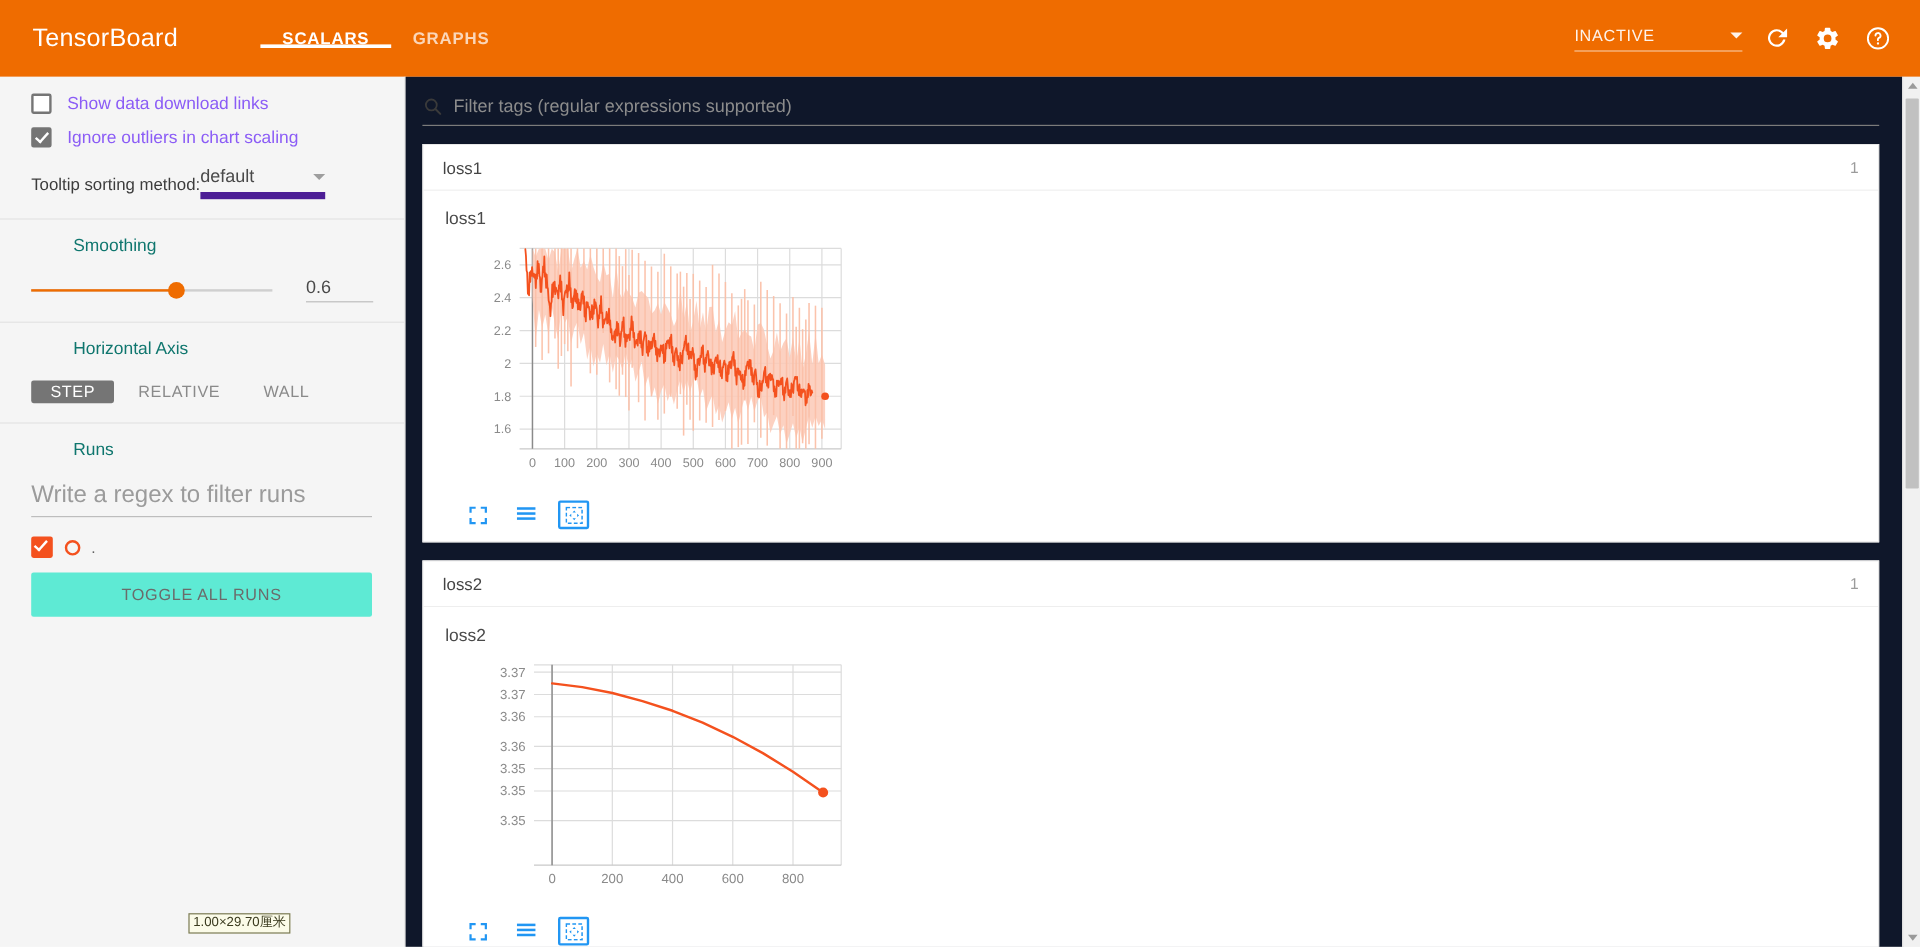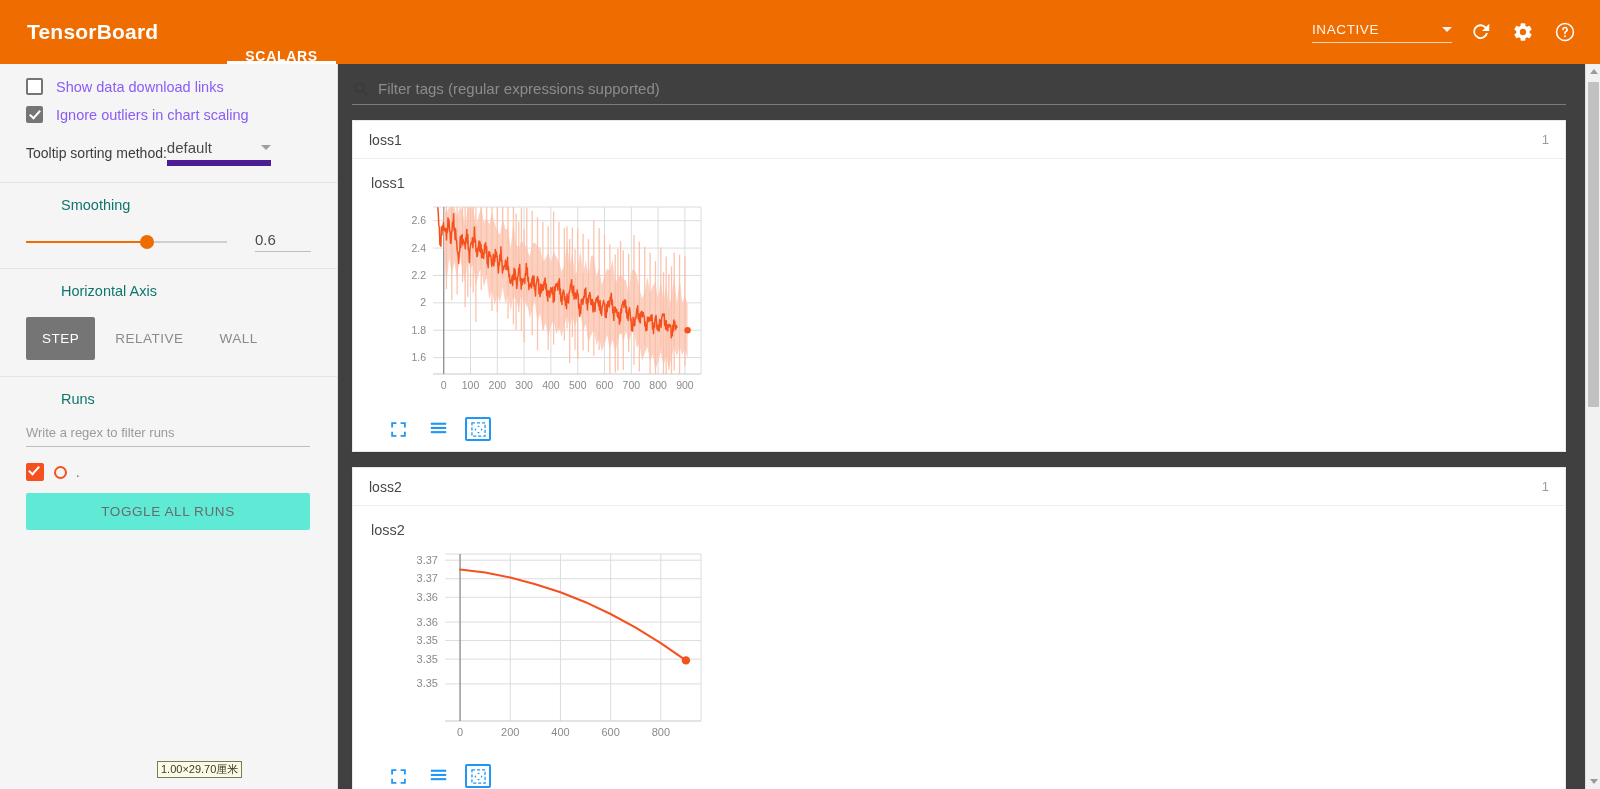--- a/index.html
+++ b/index.html
@@ -15,25 +15,25 @@
   .appbar {
     position: absolute; top: 0; left: 0;
     width: 1600px; height: 64px;
     background: #ef6c00;
     display: flex; align-items: center;
     color: #fff;
   }
   .brand {
     margin-left: 27px;
     font-size: 21px;
-    font-weight: bold;
+    font-weight: normal;
     letter-spacing: .2px;
     color: #fff;
   }
-  .tabs { display: flex; margin-left: 69px; height: 64px; align-items: flex-end; }
+  .tabs { display: flex; margin-left: 69px; height: 64px; align-items: center; }
   .tab {
     display: flex; align-items: center;
     padding: 0 18px;
     font-size: 14px; font-weight: bold;
     letter-spacing: .7px;
     color: rgba(255,255,255,.72);
     cursor: pointer;
     position: relative;
   }
   .tab.active { color: #fff; }
@@ -151,34 +151,34 @@
   .smooth-value {
     width: 58px;
     border-bottom: 1px solid #bdbdbd;
     font-size: 15px; color: #4a4a4a;
     padding-bottom: 3px;
     text-align: left;
   }
 
   .seg-group { display: flex; align-items: center; gap: 4px; }
   .seg {
-    padding: 14px 16px;
+    padding: 2px 16px;
     font-size: 13.5px;
     letter-spacing: .5px;
     color: #8a8a8a;
     border-radius: 2px;
     cursor: pointer;
   }
   .seg.active { background: #757575; color: #fff; }
 
   .runs-input {
     width: 284px;
     border-bottom: 1px solid #bdbdbd;
     padding-bottom: 6px;
-    font-size: 13px;
+    font-size: 20px;
     color: #9b9b9b;
     margin-bottom: 16px;
     cursor: text;
   }
 
   .run-row { display: flex; align-items: center; margin-bottom: 12px; }
   .run-cbox {
     width: 18px; height: 18px;
     background: #f4511e;
     border-radius: 2px;
@@ -231,21 +231,21 @@
     color: #3b3b1f;
     padding: 1px 3px;
     white-space: nowrap;
     line-height: 13px;
   }
 
   
   .main {
     position: absolute; top: 64px; left: 338px;
     width: 1248px; height: 725px;
-    background: #404040;
+    background: #0f172a;
     overflow: hidden;
   }
   .filter-bar {
     display: flex; align-items: center;
     margin: 16px 20px 0 14px;
     border-bottom: 1px solid #7b7b7b;
     padding-bottom: 7px;
   }
   .filter-bar .glyph { margin-right: 9px; display: flex; }
   .filter-ph { font-size: 15px; color: #8c8c8c; }
@@ -324,20 +324,23 @@
 </style>
 </head>
 <body>
 
 <div class="appbar">
   <div class="brand">TensorBoard</div>
 
   <div class="tabs">
     <div class="tab active">
       <span>SCALARS</span>
+    </div>
+    <div class="tab">
+      <span>GRAPHS</span>
     </div>
   </div>
 
   <div class="appbar-right">
     <div class="inactive-select">
       <span class="label">INACTIVE</span>
       <span class="caret"></span>
     </div>
 
     <div class="icon-btn">

